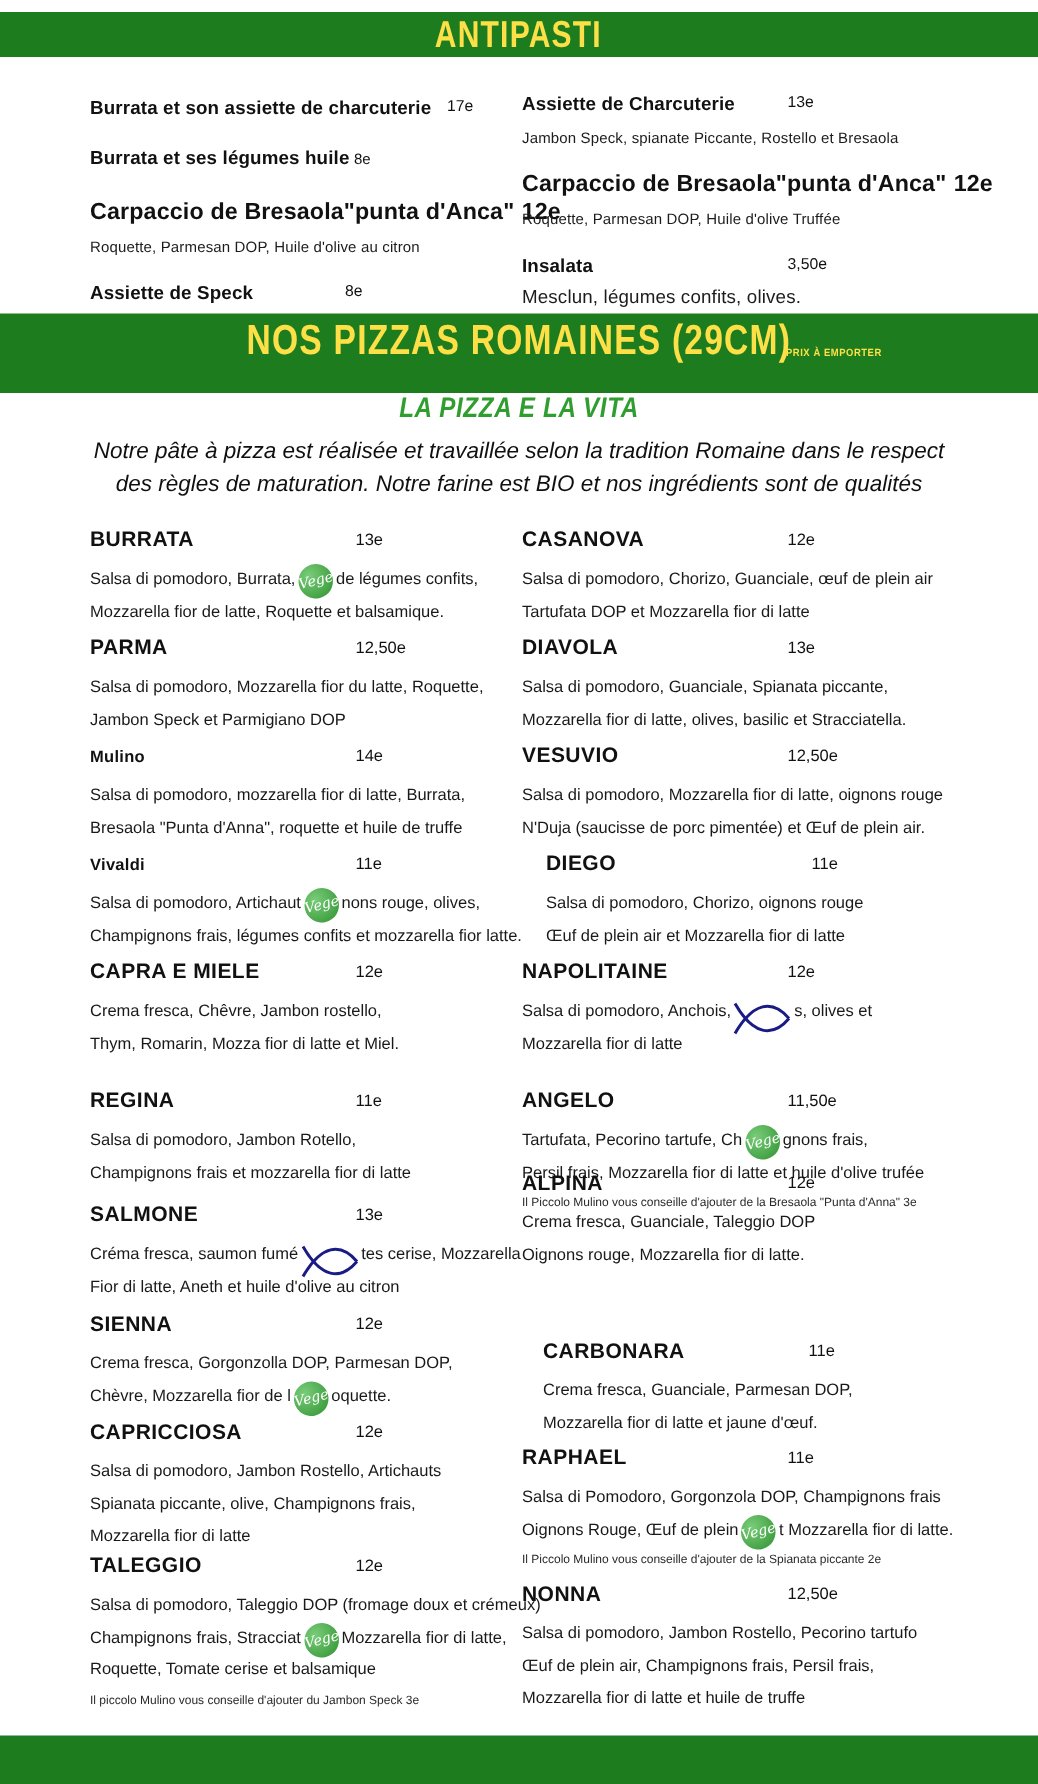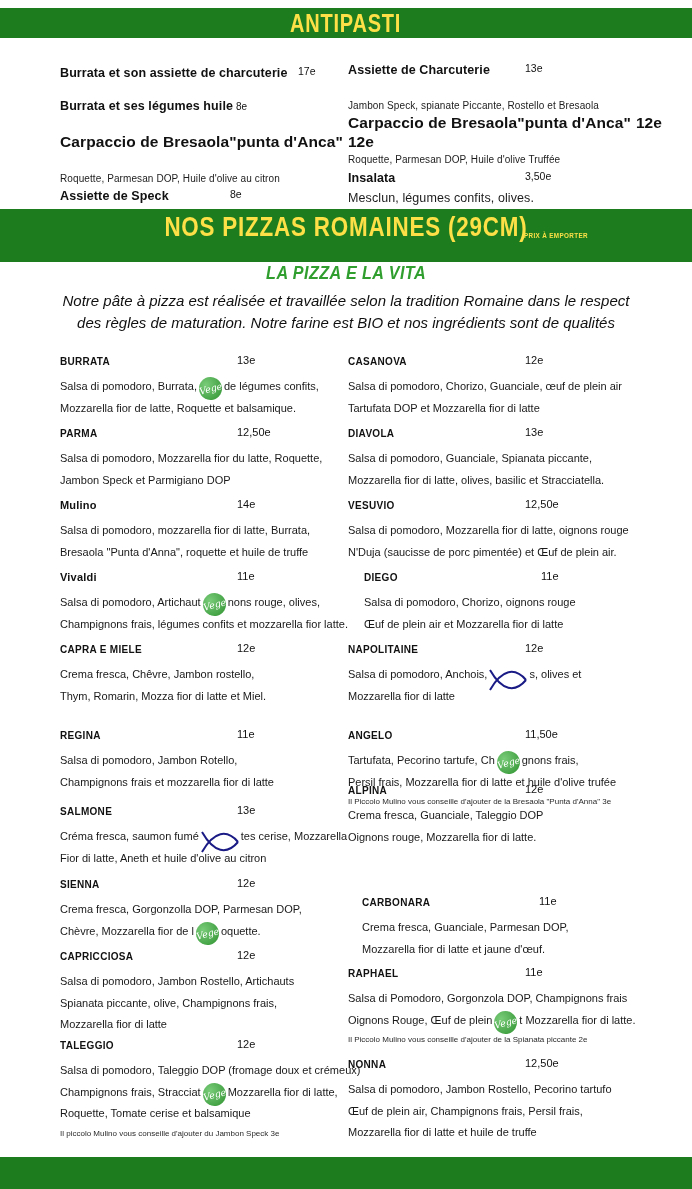--- a/index.html
+++ b/index.html
@@ -20,34 +20,34 @@
   .antipasti{position:absolute;top:38px;left:0;width:692px;height:184px;}
   .acol{position:absolute;top:0;height:184px;}
   .acol.l{left:60px;width:285px;}
   .acol.r{left:348px;width:335px;}
   .a-item{position:absolute;left:0;white-space:nowrap;}
   .a-name{font-weight:bold;font-size:12.5px;letter-spacing:.1px;}
   .a-price{position:absolute;top:2px;font-size:10.5px;font-weight:400;}
   .a-price.inl{position:static;margin-left:3px;font-size:10px;}
   .a-big{font-weight:bold;font-size:15.5px;letter-spacing:.1px;}
   .a-big-price{font-weight:bold;font-size:15.5px;margin-left:5px;}
-  .a-desc{font-size:10px;font-weight:400;color:#1c1c1c;margin-top:22px;letter-spacing:.1px;}
+  .a-desc{font-size:10px;font-weight:400;color:#1c1c1c;margin-top:9px;letter-spacing:.1px;}
   .a-desc.lg{font-size:12.5px;margin-top:5px;}
   
   .intro{position:absolute;top:262px;left:0;width:692px;text-align:center;font-style:italic;}
   .intro-title{display:inline-block;transform:scaleX(.85);color:var(--accent,#2f9e2f);
                font-size:19px;font-weight:bold;letter-spacing:.5px;margin-bottom:6px;}
   .intro-text{font-size:15px;line-height:22px;color:#101010;}
   
   .pzcol{position:absolute;top:0;}
   .pzcol.l{left:60px;width:300px;}
   .pzcol.r{left:348px;width:335px;}
   .pz{position:absolute;left:0;}
   .pz-head{position:relative;height:18px;margin-bottom:7px;white-space:nowrap;}
-  .pz-name{font-weight:bold;font-size:10px;letter-spacing:.3px;}
+  .pz-name{font-weight:bold;font-size:14px;letter-spacing:.3px;}
   .pz-name.mc{font-size:11px;letter-spacing:.2px;}
   .pz-price{position:absolute;left:177px;top:3px;font-size:11px;font-weight:400;}
   .pz-line{font-size:11px;line-height:21.5px;color:#191919;white-space:nowrap;letter-spacing:0;}
   .pz-note{font-size:8px;color:#2a2a2a;margin-top:4px;white-space:nowrap;}
   
   .vege{display:inline-block;width:23px;height:23px;border-radius:50%;vertical-align:middle;
         margin:-6px 2px -9px;transform:rotate(-14deg);text-align:center;}
   .vege-t{display:block;color:#fff;font-size:9.5px;line-height:23px;font-style:italic;
           font-family:"DejaVu Serif",serif;}
   .fishwrap{display:inline-block;width:40px;height:26px;vertical-align:middle;

